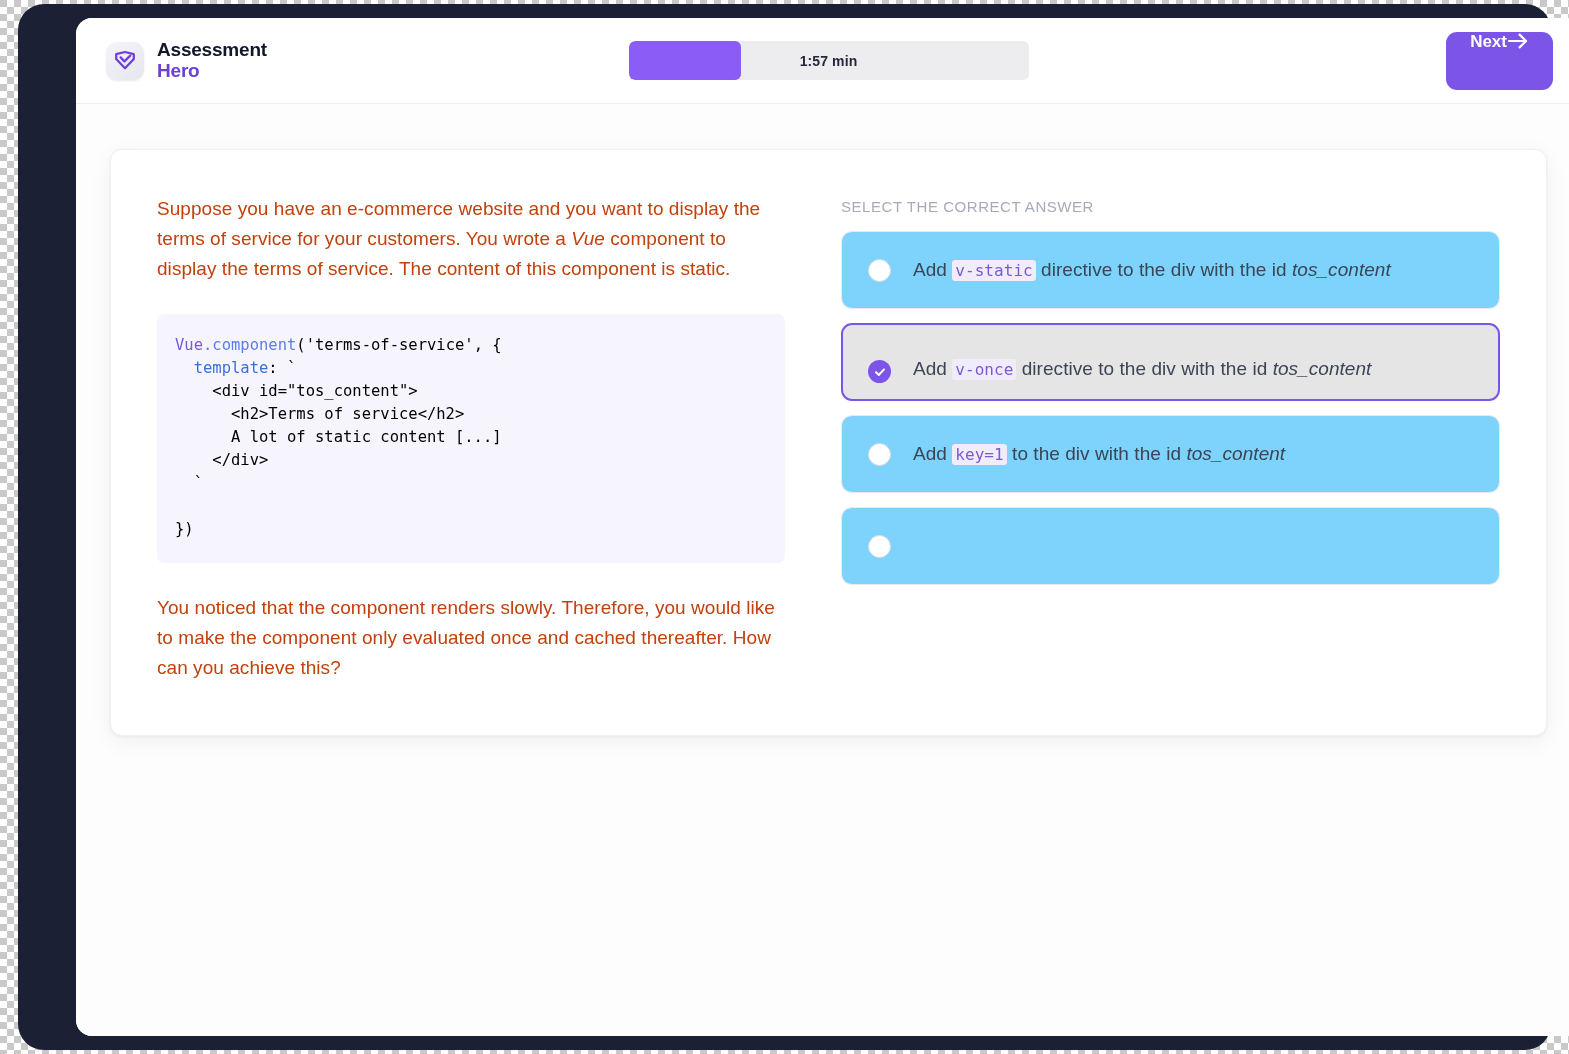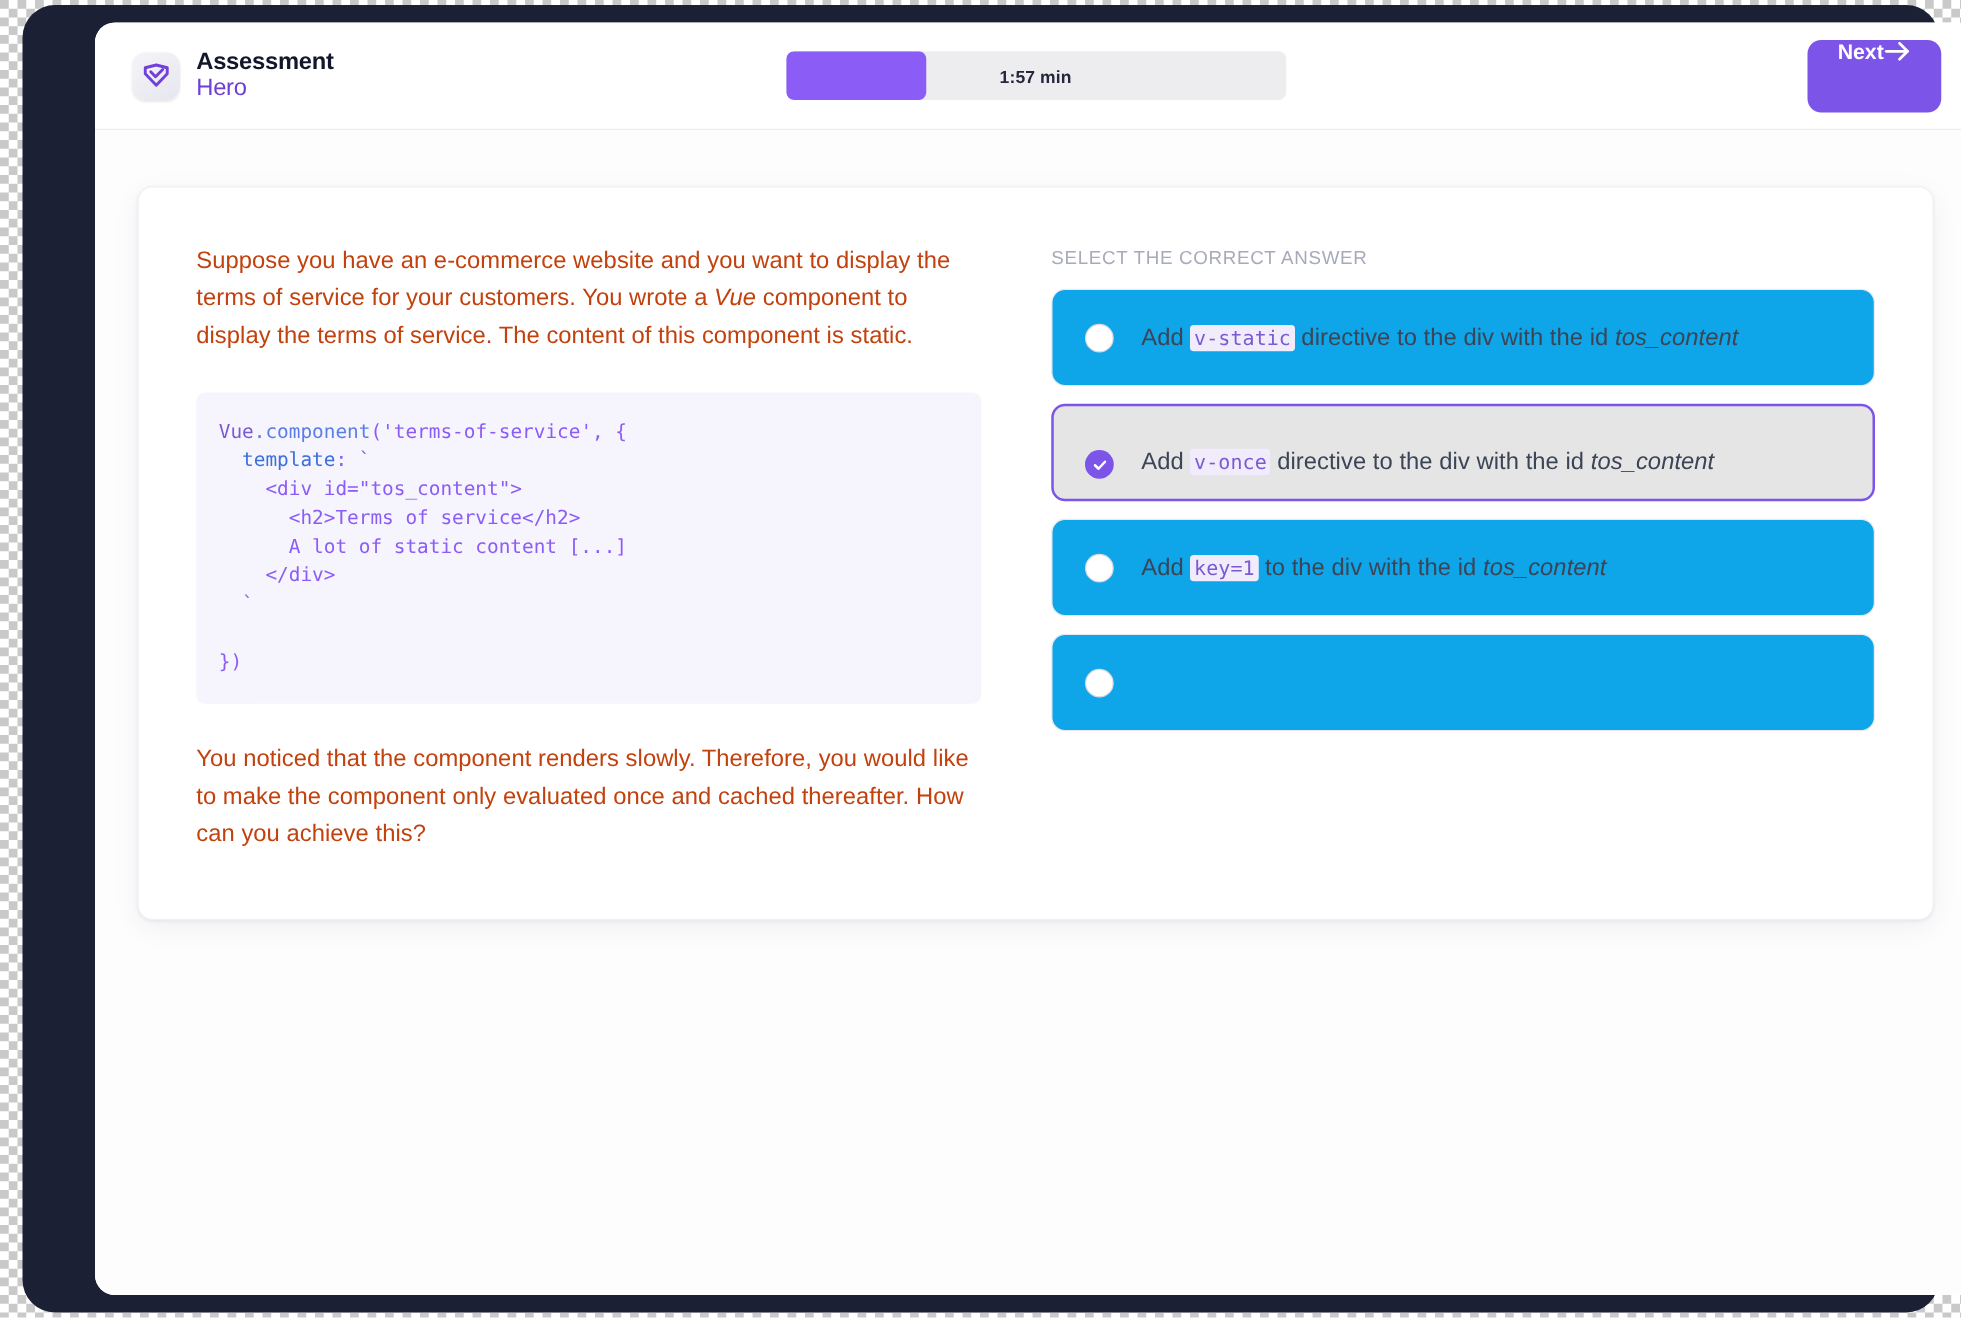--- a/index.html
+++ b/index.html
@@ -73,21 +73,21 @@
   }
   .brand-line1 {
     font-size: 19px;
     font-weight: bold;
     color: #13172b;
     letter-spacing: -0.2px;
     display: block;
   }
   .brand-line2 {
     font-size: 19px;
-    font-weight: normal;
+    font-weight: bold;
     color: #6d3fd4;
     letter-spacing: -0.2px;
     display: block;
   }
 
   
   #timer-wrap {
     position: absolute;
     left: 50%;
     transform: translateX(-50%);
@@ -179,42 +179,42 @@
     font-family: "DejaVu Sans Mono", monospace;
     font-size: 15.5px;
     line-height: 23px;
     white-space: pre;
     color: #2c3a57;
     overflow: hidden;
   }
   .tok-vue   { color: #7b59d1; }
   .tok-prop  { color: #5b7de8; }
   .tok-key   { color: #3d6ee0; }
-  .tok-plain { color: #8b5cf6; }
+  .tok-plain { color: #000000; }
 
   
   #answers-col {
     flex: 1 1 auto;
     padding-top: 4px;
   }
 
   #answers-label {
     font-size: 15px;
     letter-spacing: .55px;
     color: #a7aab9;
     margin-bottom: 16px;
   }
 
   .answer-option {
     display: flex;
     align-items: center;
     gap: 22px;
     border: 1px solid #e9e9ef;
     border-radius: 11px;
-    background: #0ea5e9;
+    background: #7dd3fc;
     padding: 17px 22px 17px 26px;
     margin-bottom: 14px;
     min-height: 78px;
     cursor: pointer;
   }
   .answer-option.selected {
     border: 2px solid #7c55e8;
     background: #e5e5e5;
     padding: 16px 21px 16px 25px;
     align-items: flex-end;

